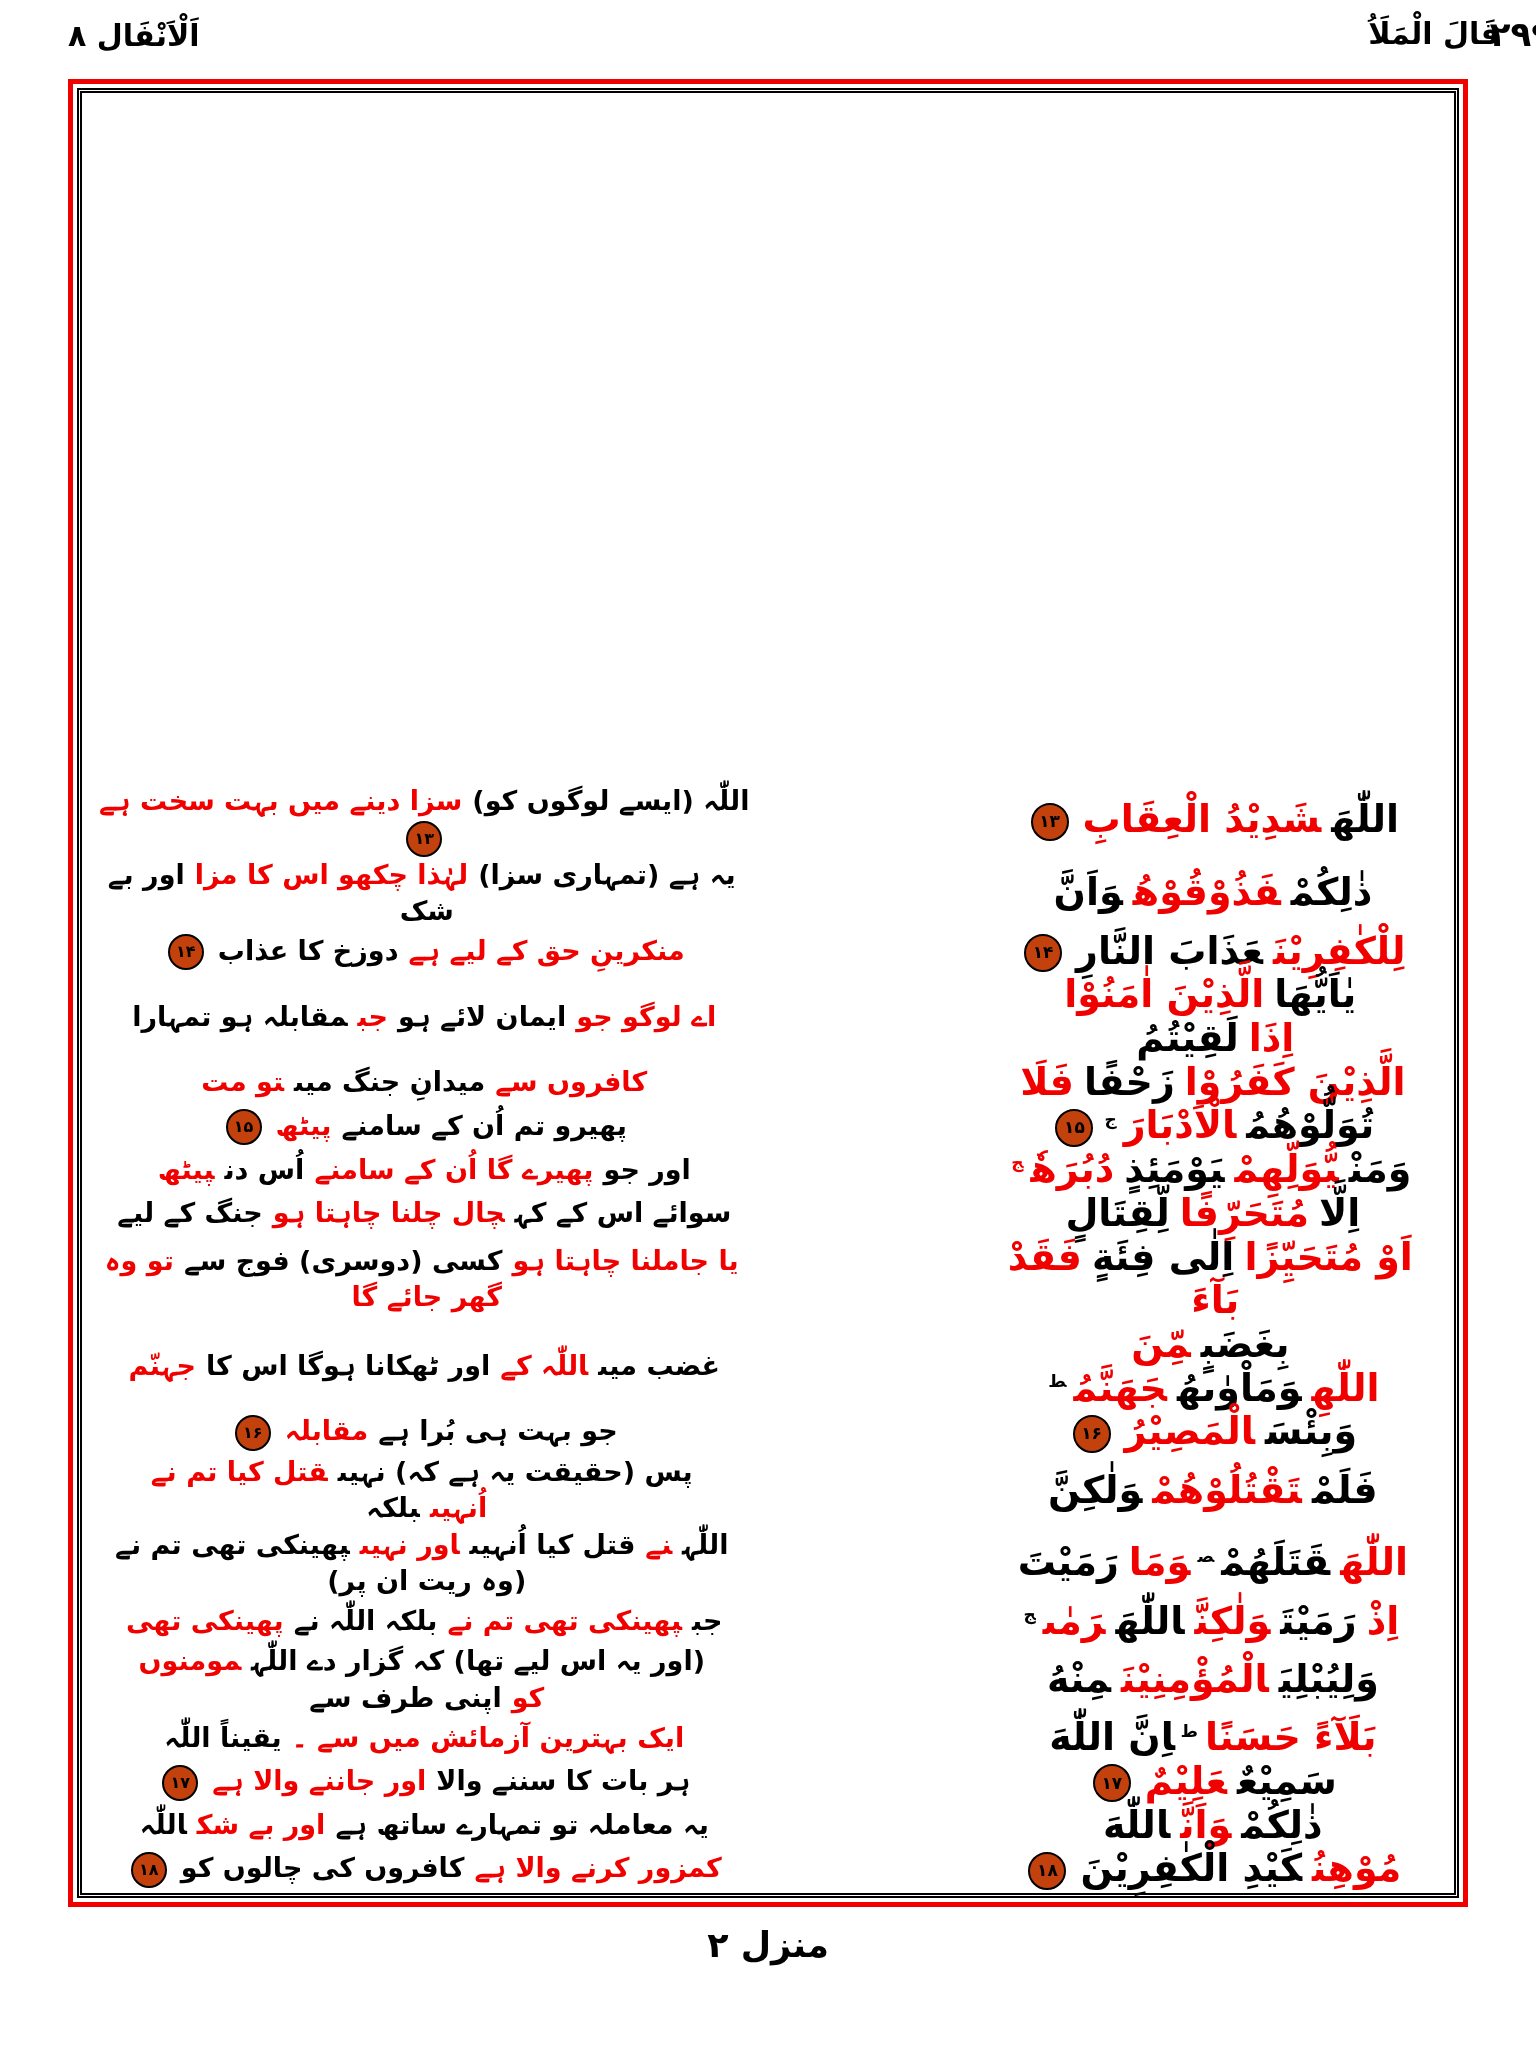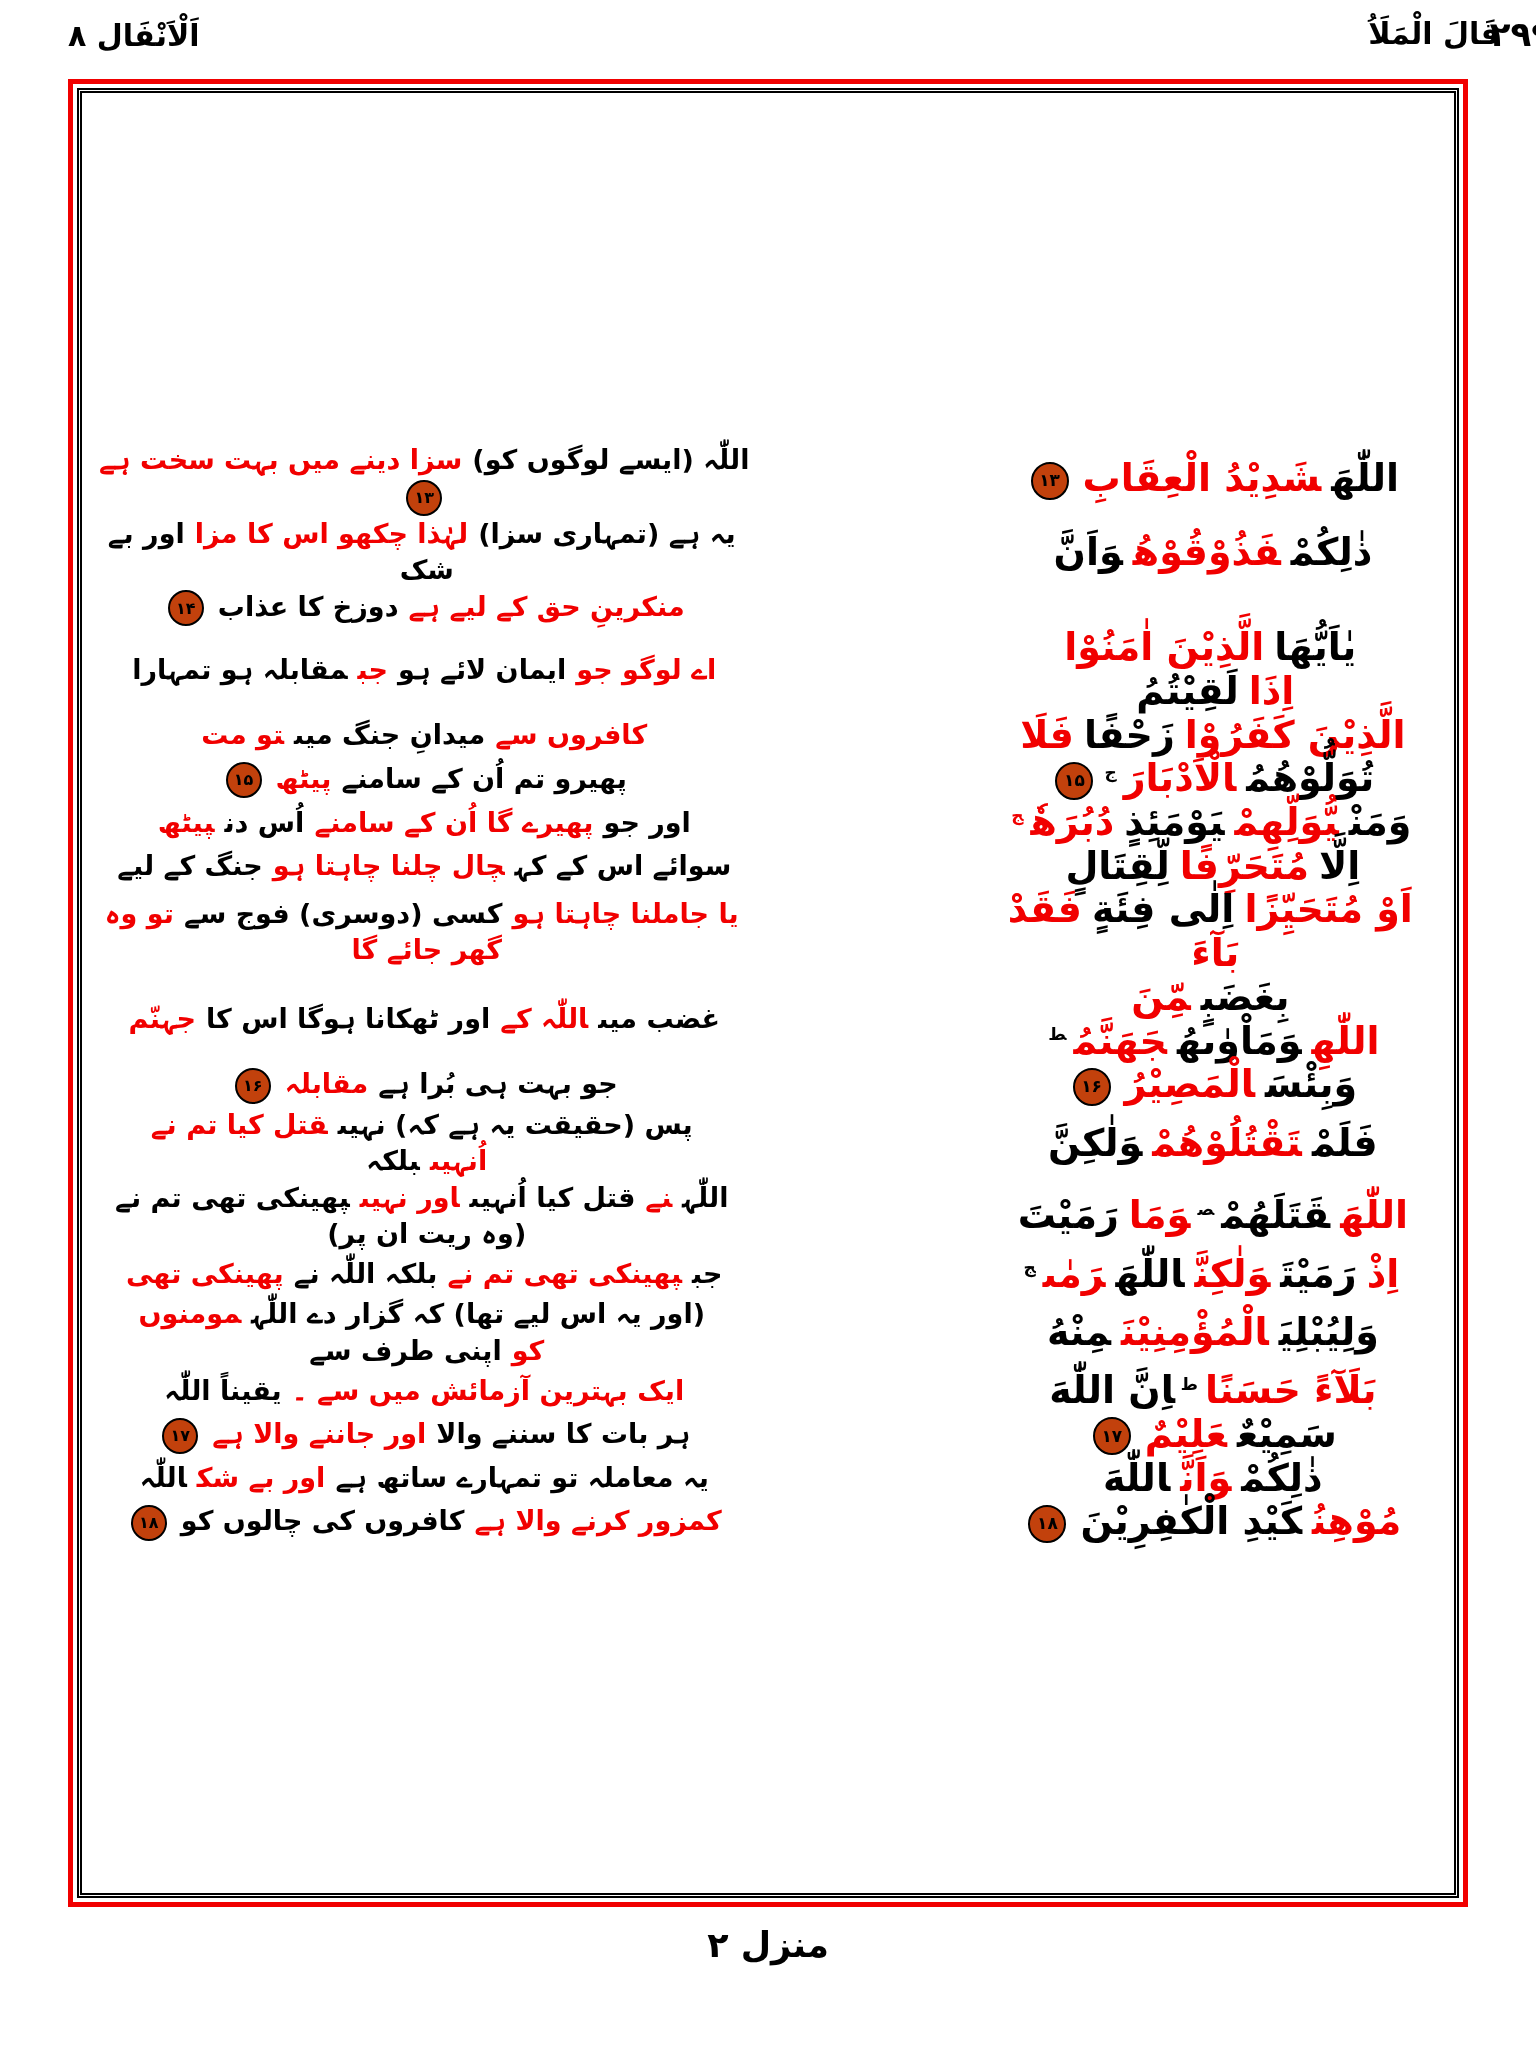--- a/index.html
+++ b/index.html
@@ -19,21 +19,21 @@
   .frame-red{
     position:absolute;left:68px;top:79px;width:1400px;height:1828px;
     border:5px solid var(--red,#f10000);box-sizing:border-box;background:#fff;
   }
   .frame-black{
     position:absolute;left:4px;top:4px;right:4px;bottom:4px;
     border:5px double #000;box-sizing:border-box;
   }
   .content{
     position:absolute;left:6px;top:2px;right:6px;bottom:2px;
-    display:flex;flex-direction:column;justify-content:center;
+    display:flex;flex-direction:column;justify-content:flex-end;
   }
 
   
   .row{display:flex;flex-direction:row;justify-content:space-between;align-items:center;padding:0 6px;}
   .cell{direction:rtl;text-align:center;}
   .urdu-cell{width:49%;font-size:27px;font-weight:700;line-height:1.35;color:#000;}
   .arabic-cell{width:34%;font-size:38px;font-weight:700;line-height:1.15;color:#000;margin-left:6px;}
   .seg{margin:0 5px;}
   .seg.r{color:var(--red,#f10000);}
   .seg.k{color:#000;}
@@ -67,20 +67,21 @@
           <div class="row">
             <div class="cell urdu-cell"><span class="seg k">اللّٰہ (ایسے لوگوں کو)</span><span class="seg r">سزا دینے میں بہت سخت ہے</span><span class="vnum">۱۳</span></div>
             <div class="cell arabic-cell"><span class="seg k">اللّٰهَ</span><span class="seg r">شَدِيْدُ الْعِقَابِ</span><span class="vnum">۱۳</span></div>
           </div>
           <div class="row">
             <div class="cell urdu-cell"><span class="seg k">یہ ہے (تمہاری سزا)</span><span class="seg r">لہٰذا چکھو اس کا مزا</span><span class="seg k">اور بے شک</span></div>
             <div class="cell arabic-cell"><span class="seg k">ذٰلِكُمْ</span><span class="seg r">فَذُوْقُوْهُ</span><span class="seg k">وَاَنَّ</span></div>
           </div>
           <div class="row">
             <div class="cell urdu-cell"><span class="seg r">منکرینِ حق کے لیے ہے</span><span class="seg k">دوزخ کا عذاب</span><span class="vnum">۱۴</span></div>
+            <div class="cell arabic-cell"><span class="seg r">لِلْكٰفِرِيْنَ</span><span class="seg k">عَذَابَ النَّارِ</span><span class="vnum">۱۴</span></div>
           </div>
           <div class="row">
             <div class="cell urdu-cell"><span class="seg r">اے لوگو جو</span><span class="seg k">ایمان لائے ہو</span><span class="seg r">جب</span><span class="seg k">مقابلہ ہو تمہارا</span></div>
             <div class="cell arabic-cell"><span class="seg k">يٰاَيُّهَا</span><span class="seg r">الَّذِيْنَ اٰمَنُوْا اِذَا</span><span class="seg k">لَقِيْتُمُ</span></div>
           </div>
           <div class="row">
             <div class="cell urdu-cell"><span class="seg r">کافروں سے</span><span class="seg k">میدانِ جنگ میں</span><span class="seg r">تو مت</span></div>
             <div class="cell arabic-cell"><span class="seg r">الَّذِيْنَ كَفَرُوْا</span><span class="seg k">زَحْفًا</span><span class="seg r">فَلَا</span></div>
           </div>
           <div class="row">

